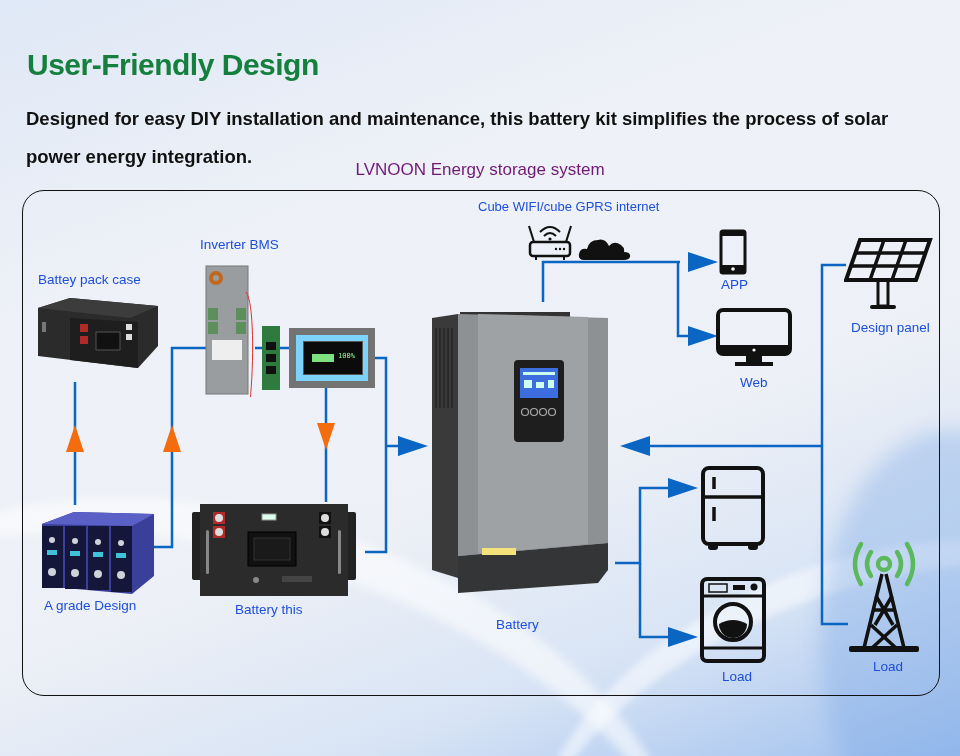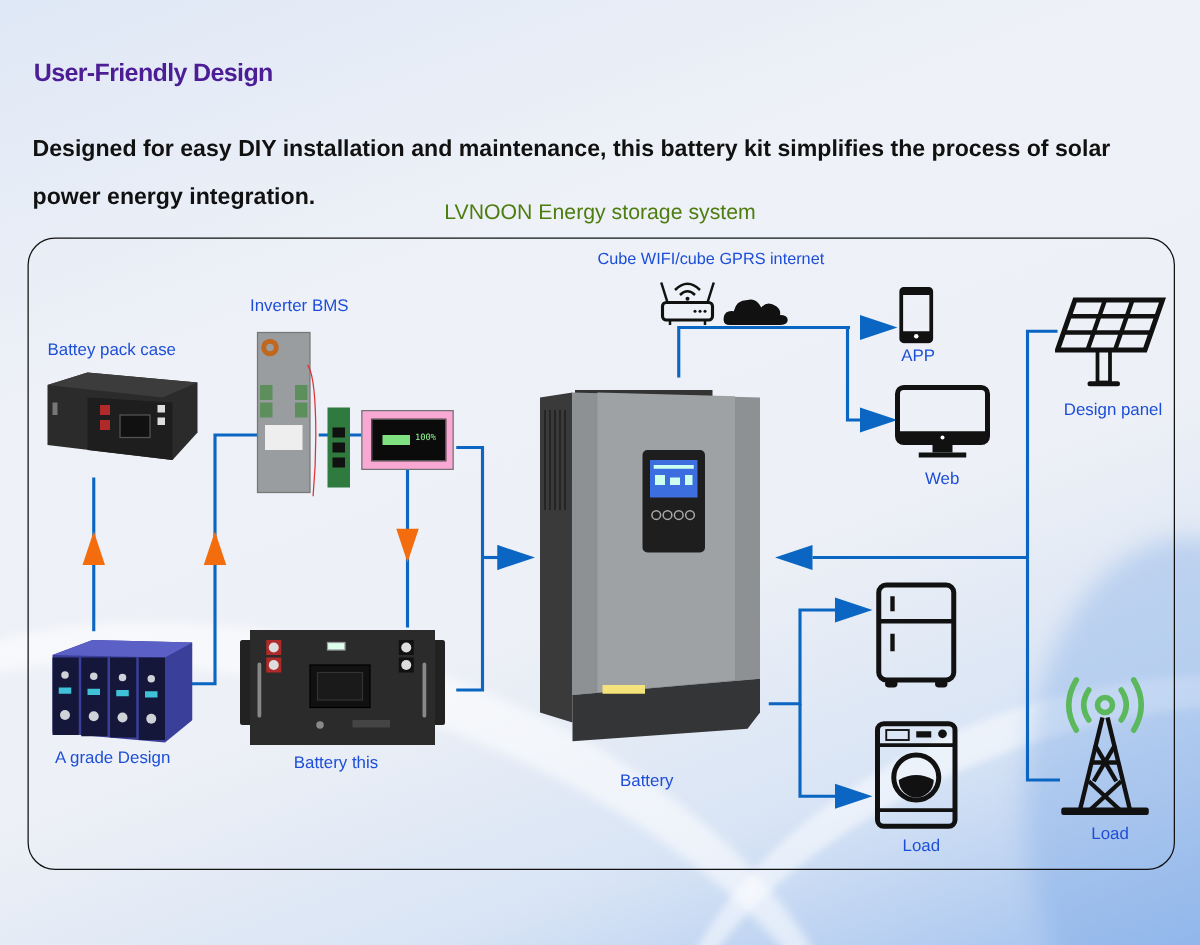--- a/index.html
+++ b/index.html
@@ -7,23 +7,23 @@
     width: 960px; height: 756px; position: relative; overflow: hidden;
     font-family: "Liberation Sans", "DejaVu Sans", sans-serif;
     background: linear-gradient(160deg, #dfe8f6 0%, #eef1f7 30%, #edf0f6 60%, #d8e4f5 80%, #9fc0ee 100%);
   }
   .swoosh1 { position:absolute; left:-200px; top:520px; width:900px; height:500px; border-radius:50%;
     border-top: 40px solid rgba(255,255,255,0.55); transform: rotate(18deg); filter: blur(4px); }
   .swoosh2 { position:absolute; left:520px; top:560px; width:700px; height:400px; border-radius:50%;
     border-top: 30px solid rgba(255,255,255,0.5); transform: rotate(-20deg); filter: blur(3px); }
   .swoosh3 { position:absolute; right:-120px; top:430px; width:260px; height:420px; border-radius:50%;
     background: rgba(120,165,230,0.35); filter: blur(10px); }
-  .title { position:absolute; left:27px; top:48px; font-size:20px; font-weight:bold; color:#4c1d95; letter-spacing:-0.5px; }
+  .title { position:absolute; left:27px; top:48px; font-size:30px; font-weight:bold; color:#15803d; letter-spacing:-0.5px; }
   .desc { position:absolute; left:26px; top:100px; width:920px; font-size:18.5px; line-height:38px; color:#111; font-weight:bold; }
-  .sys-title { position:absolute; left:0; width:960px; top:160px; text-align:center; font-size:17px; color:#4d7c0f; }
+  .sys-title { position:absolute; left:0; width:960px; top:160px; text-align:center; font-size:17px; color:#701a75; }
   .frame { position:absolute; left:22px; top:190px; width:916px; height:504px; border:1.5px solid #111; border-radius:22px; }
   .label { position:absolute; font-size:13.5px; color:#1d4ed8; white-space:nowrap; }
   svg.layer { position:absolute; left:0; top:0; }
   .comp { position:absolute; }
 </style>
 </head>
 <body>
 
 <div class="swoosh1"></div>
 <div class="swoosh2"></div>
@@ -97,21 +97,21 @@
     <rect x="32" y="60" width="10" height="12" fill="#5d8f5d"></rect>
   <rect x="8" y="78" width="30" height="20" fill="#eee"></rect>
   <path d="M42,30 C50,40 50,100 46,140" stroke="#d33" stroke-width="1" fill="none"></path>
   <rect x="58" y="64" width="18" height="64" fill="#2f7a3f"></rect>
   <rect x="62" y="80" width="10" height="8" fill="#111"></rect>
     <rect x="62" y="92" width="10" height="8" fill="#111"></rect>
     <rect x="62" y="104" width="10" height="8" fill="#111"></rect>
 </svg>
 <div class="label" style="left:200px;top:237px">Inverter BMS</div>
 
-<div class="comp" style="left:289px;top:328px;width:72px;height:46px;background:#f9a8d4;border:1px solid #737373">
+<div class="comp" style="left:289px;top:328px;width:72px;height:46px;background:#7dd3fc;border:7px solid #737373">
   <div style="position:absolute;left:7px;top:6px;width:58px;height:32px;background:#0b0b0b;border:1px solid #555">
     <div style="position:absolute;left:8px;top:12px;width:22px;height:8px;background:#7ee07e"></div>
     <div style="position:absolute;left:34px;top:10px;font-size:7px;color:#9f9;font-family:'DejaVu Sans Mono',monospace">100%</div>
   </div>
 </div>
 
 <svg class="comp" style="left:34px;top:506px" width="120" height="90">
   <polygon points="8,18 40,6 120,8 120,70 98,88 8,80" fill="#3a3f9a"></polygon>
   <polygon points="8,18 40,6 120,8 98,20" fill="#5a60c6"></polygon>
   <g fill="#14163a">

